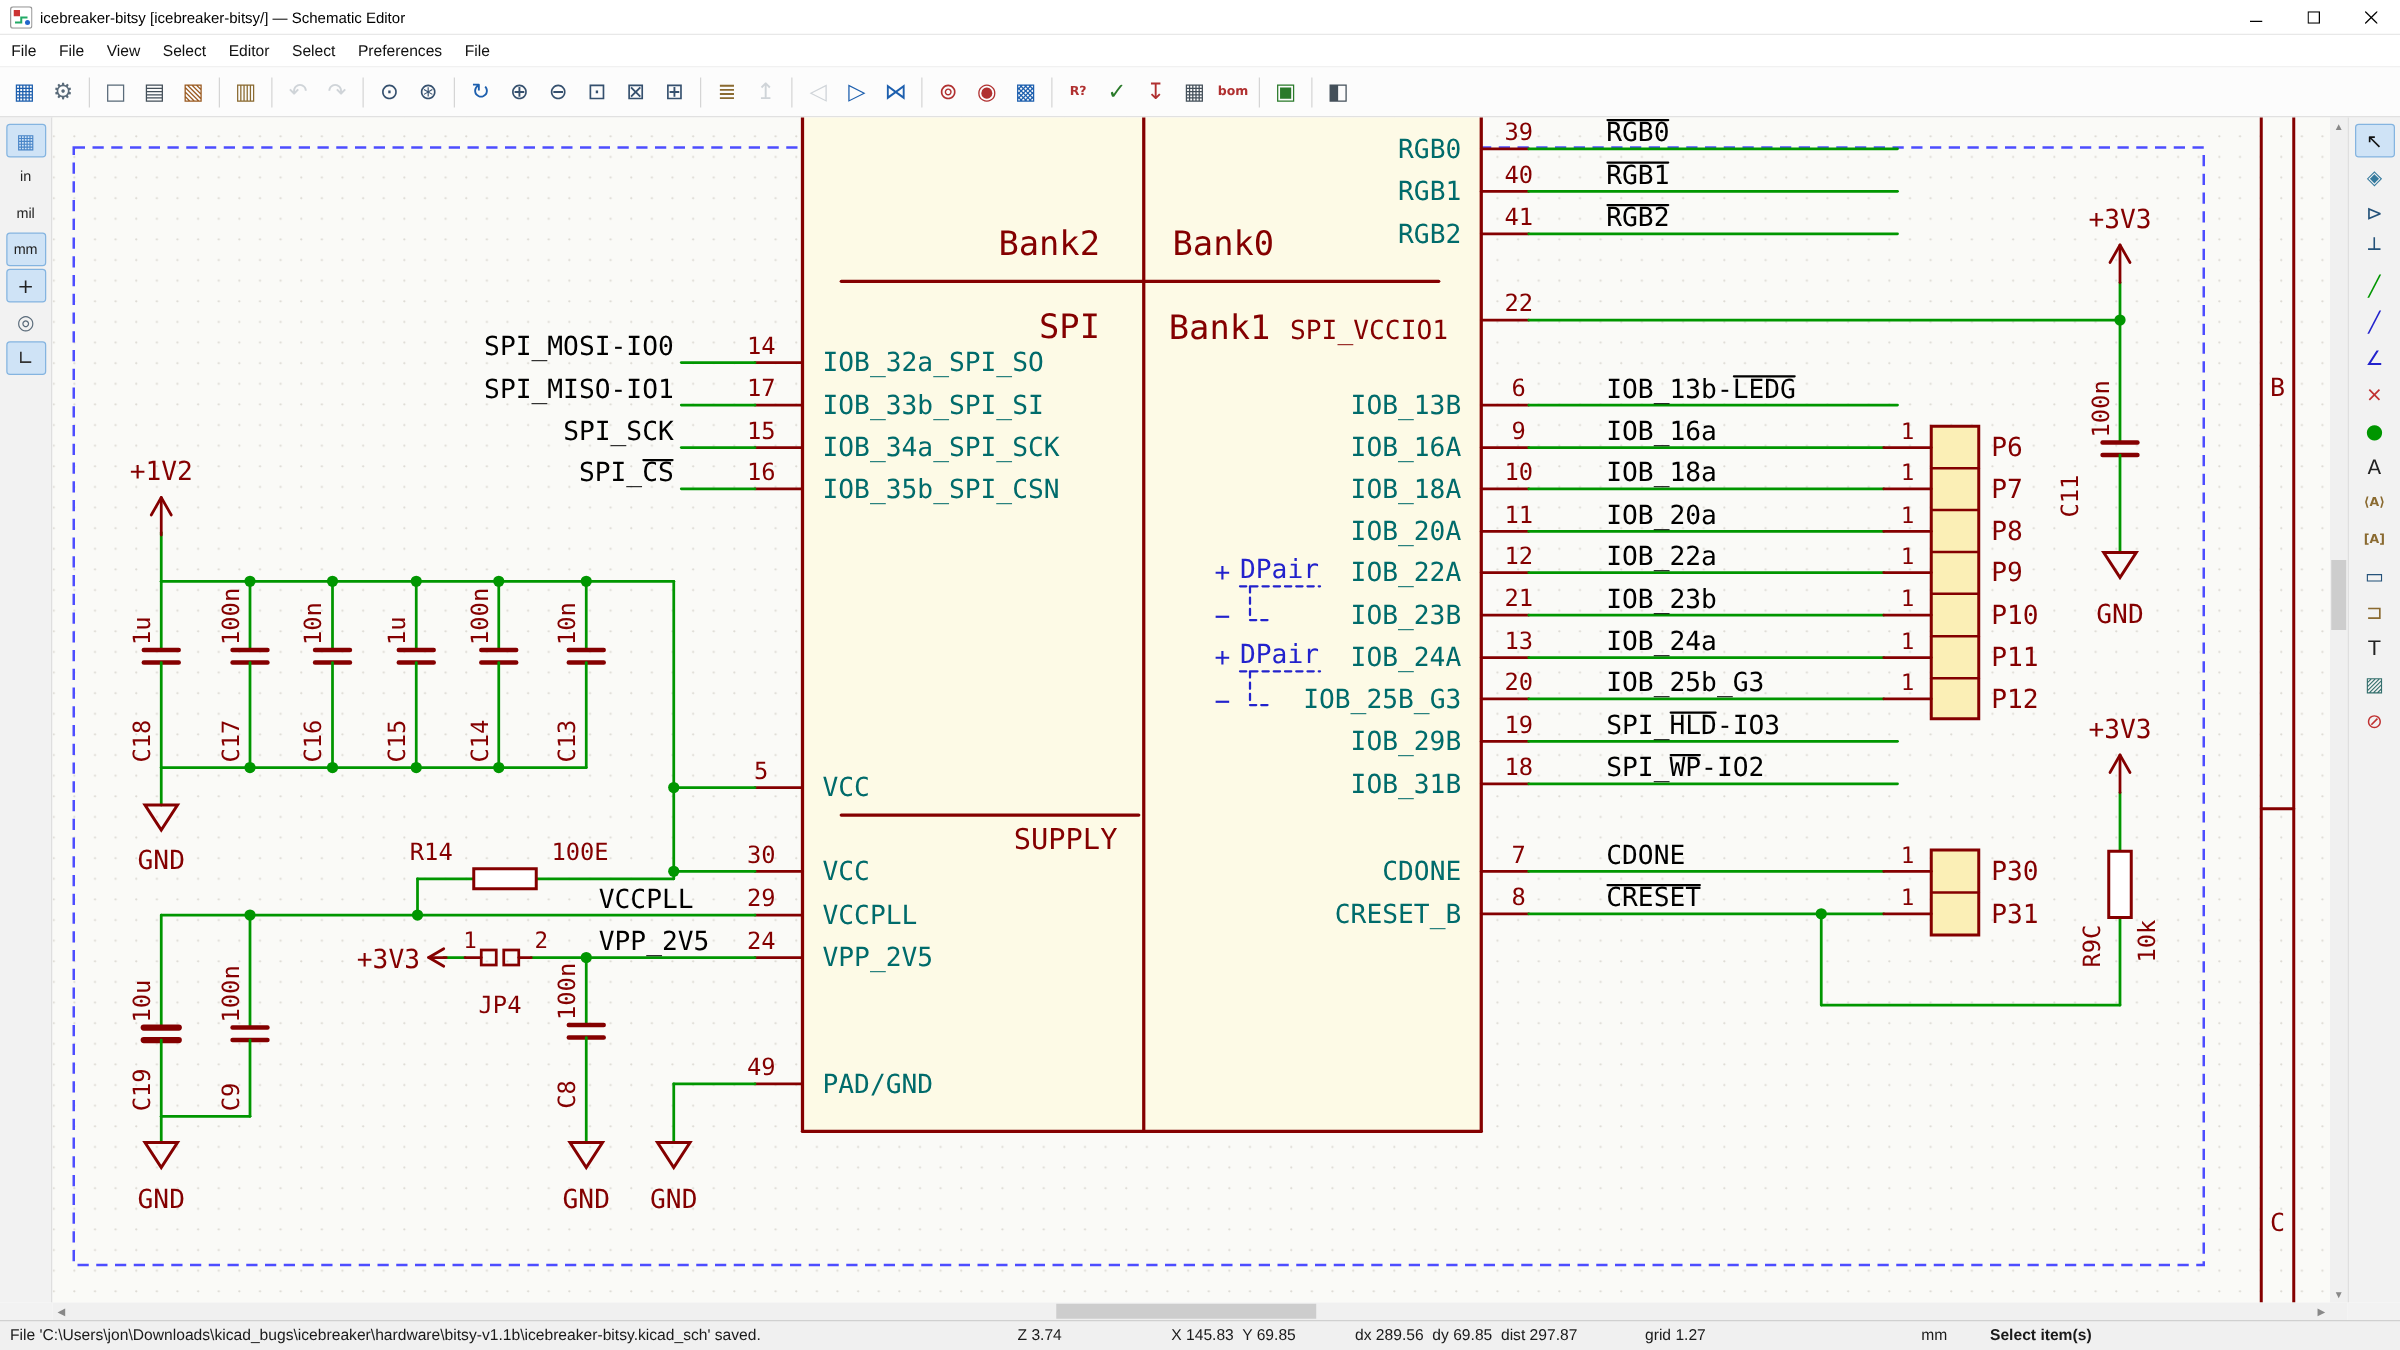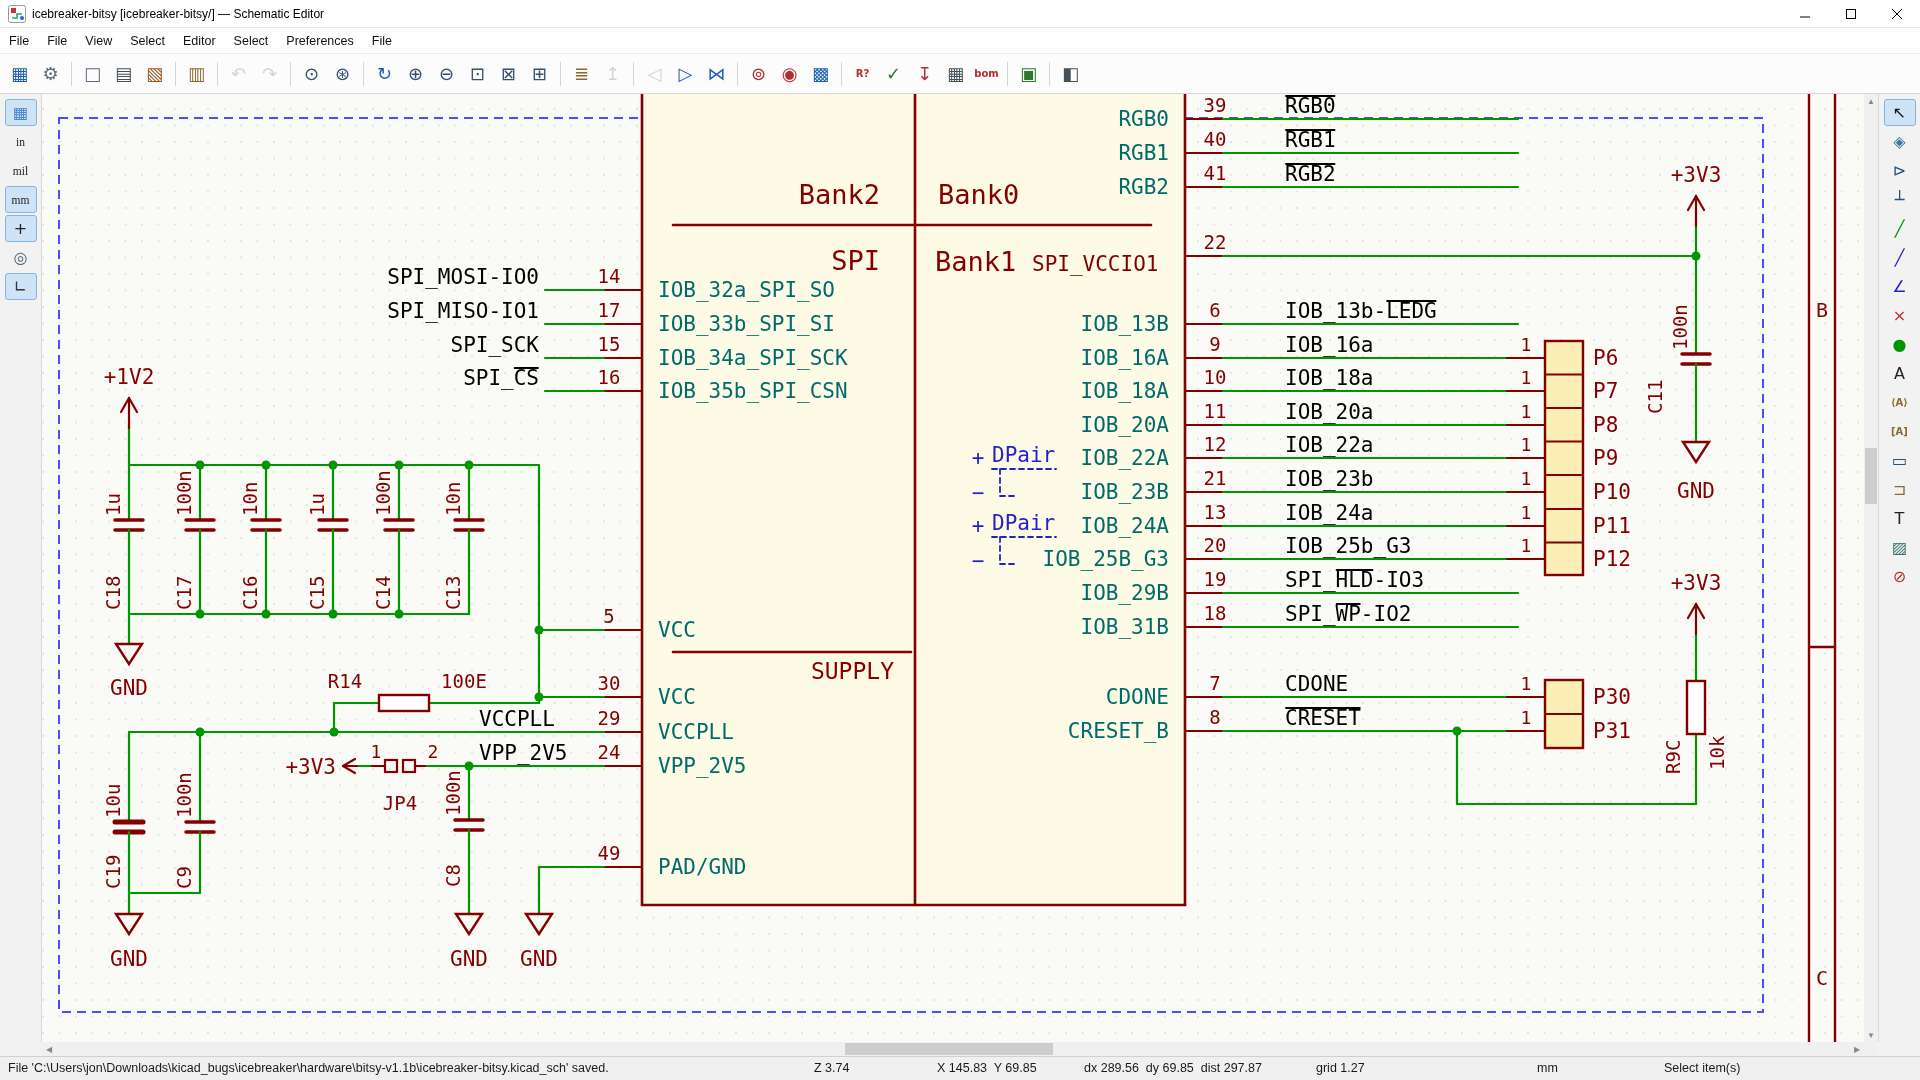--- a/index.html
+++ b/index.html
@@ -19,21 +19,21 @@
   .tbtn{width:29px;height:29px;margin:0 1px;display:flex;align-items:center;justify-content:center;border-radius:3px;font-size:18px;font-family:"DejaVu Sans",sans-serif;}
   .tbtn.small{font-size:10px;font-weight:bold;}
   .tbtn.dis{opacity:.45;}
   .tsep{width:1px;height:24px;background:#d5d5d5;margin:0 5px;}
   
   .mainrow{display:flex;flex:0 0 948px;height:948px;}
   .sidetools{width:42px;background:#f2f2f2;display:flex;flex-direction:column;align-items:center;padding-top:4px;box-sizing:border-box;}
   .lefttools{border-right:1px solid #d9d9d9;}
   .righttools{border-left:1px solid #d9d9d9;}
   .sbtn{width:32px;height:27px;margin:1px 0;display:flex;align-items:center;justify-content:center;border-radius:3px;border:1px solid transparent;font-family:"DejaVu Sans",sans-serif;font-size:16px;box-sizing:border-box;}
-  .sbtn.txt{font-family:Liberation Serif, serif;font-size:11.5px;color:#222;}
+  .sbtn.txt{font-family:Liberation Sans, sans-serif;font-size:11.5px;color:#222;}
   .sbtn.small{font-size:10px;font-weight:bold;}
   .sbtn.pressed{background:#cfe3f6;border-color:#84b4e0;}
   .canvas-wrap{width:1822px;height:948px;background:#fafaf7;position:relative;}
   #schematic-svg{display:block;width:1822px;height:948px;}
   #schematic-svg text{font-family:"DejaVu Sans Mono",monospace;}
   
   .vscroll{width:14px;background:#f0f0f0;display:flex;flex-direction:column;position:relative;}
   .varrow{height:14px;font-size:8px;color:#888;display:flex;align-items:center;justify-content:center;}
   .vtrack{flex:1;position:relative;}
   .vthumb{position:absolute;left:1px;right:1px;background:#cdcdcd;}
@@ -47,21 +47,21 @@
   .hthumb{position:absolute;top:1px;bottom:1px;background:#cdcdcd;}
   
   .statusbar{flex:0 0 24px;height:24px;background:#f0f0f0;border-top:1px solid #d0d0d0;position:relative;font-size:12.5px;color:#1a1a1a;box-sizing:border-box;}
   .sb{position:absolute;top:4px;white-space:pre;}
   .sb-msg{left:8px;}
   .sb-zoom{left:814px;}
   .sb-xy{left:937px;}
   .sb-d{left:1084px;}
   .sb-grid{left:1316px;}
   .sb-units{left:1537px;}
-  .sb-mode{left:1664px;}
+  .sb-mode{left:1592px;font-weight:bold;}
 </style>
 </head>
 <body>
 
 <div class="window">
 
   <div class="titlebar">
     <svg class="appicon" viewBox="0 0 18 18">
       <rect x="0.5" y="0.5" width="17" height="17" rx="2" fill="#ffffff" stroke="#999"></rect>
       <rect x="3" y="3" width="5" height="5" fill="#c33"></rect>

